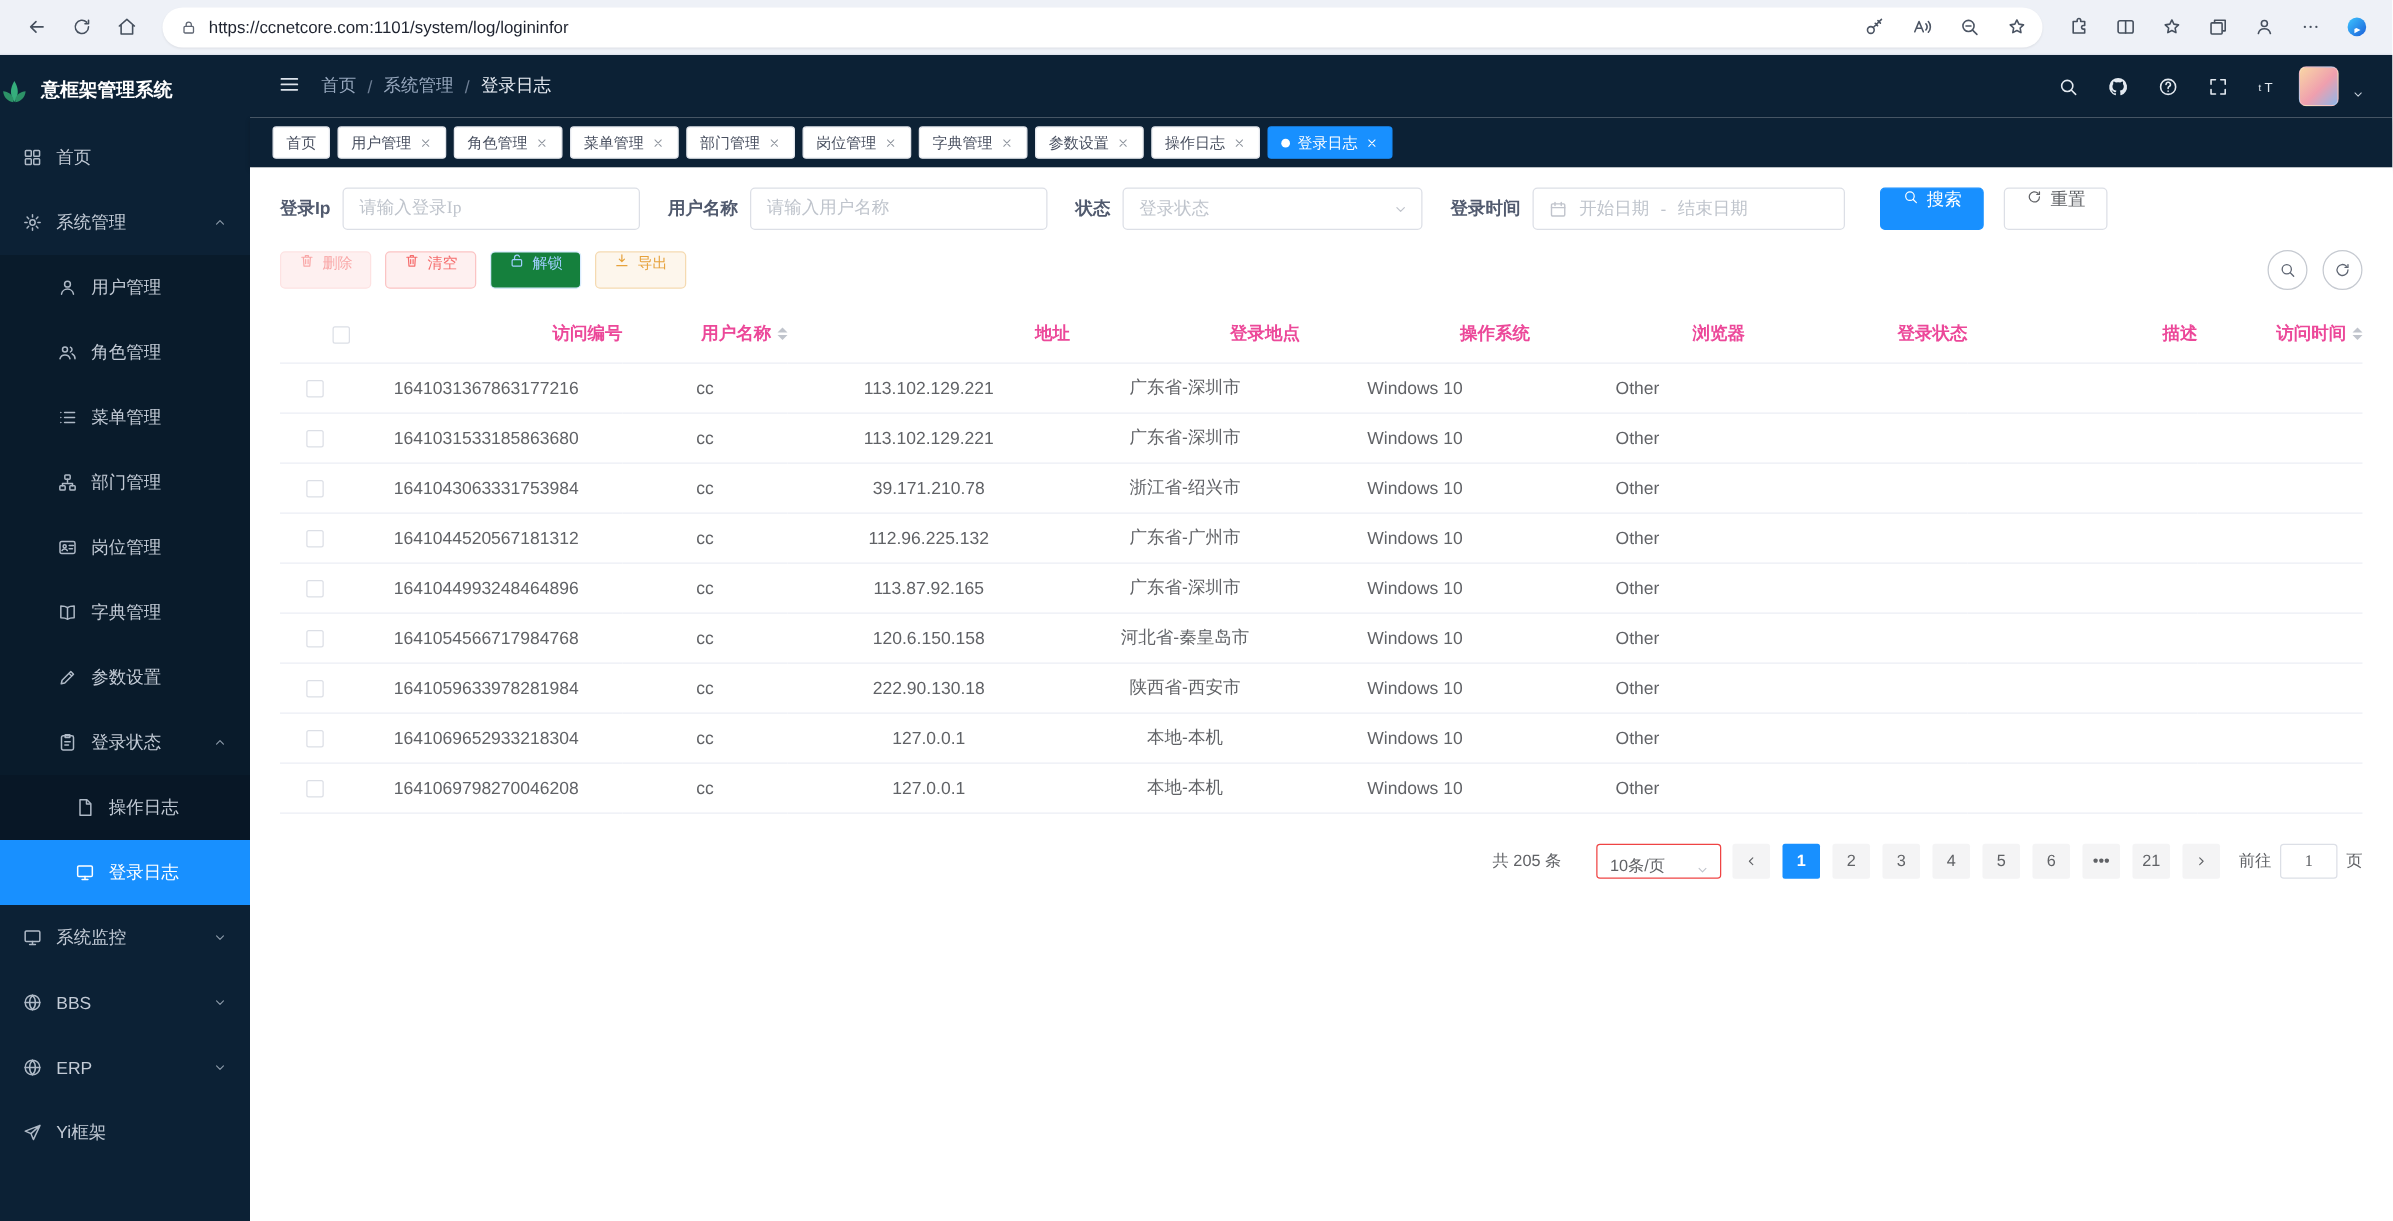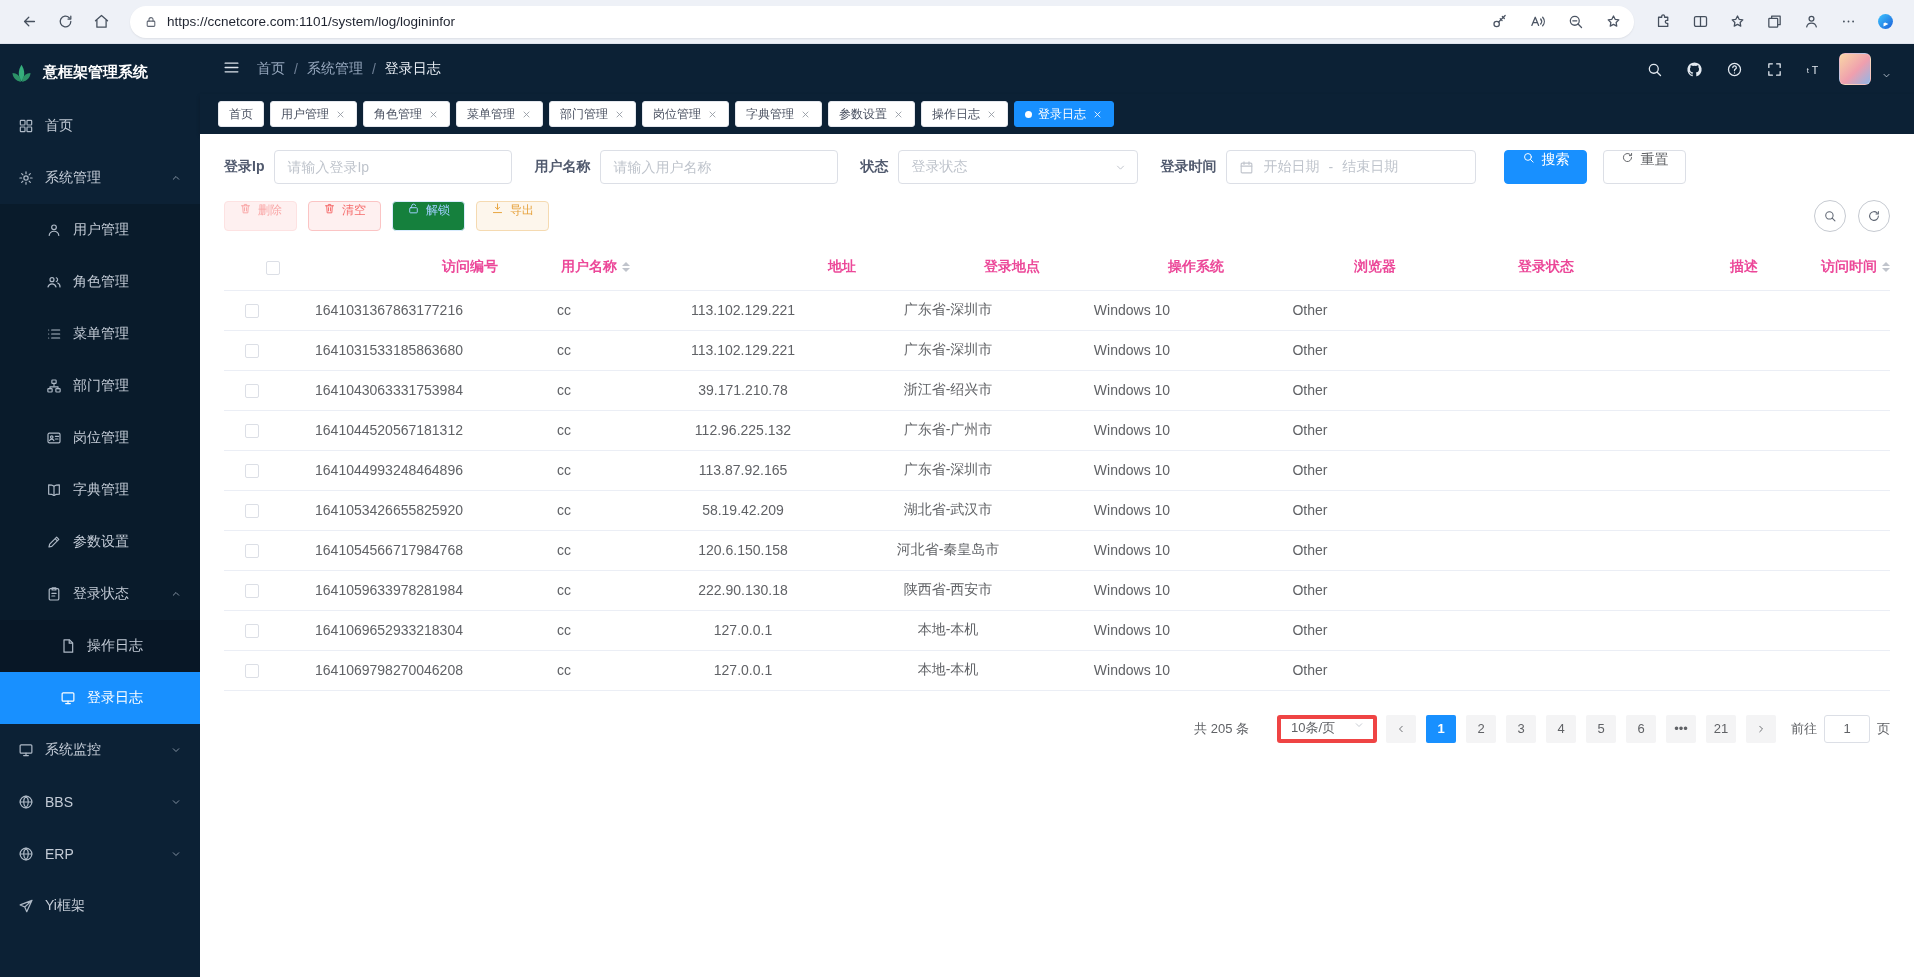--- a/index.html
+++ b/index.html
@@ -1,38 +1,38 @@
 <!DOCTYPE html>
 <html style="--primary: #1890ff; --dark: #0c2135;"><head>
 <meta charset="utf-8">
 <style>
   *{margin:0;padding:0;box-sizing:border-box}
   html,body{width:1914px;height:977px;overflow:hidden}
   body{font-family:"Liberation Sans",sans-serif;font-size:14px;color:#606266;background:#fff}
   button{font-family:inherit;border:none;background:none;cursor:pointer;color:inherit}
-  input{font-family:Liberation Sans, sans-serif;outline:none}
+  input{font-family:Liberation Serif, serif;outline:none}
   .ic{display:inline-flex;width:16px;height:16px;flex:none}
   .ic svg{width:100%;height:100%;display:block}
   .flex1{flex:1}
 
   
   .browser{height:44px;background:#eef1f7;border-bottom:1px solid #dfe3ec;display:flex;align-items:center;padding:0 12px;gap:2px}
   .bicon{width:34px;height:34px;border-radius:6px;display:flex;align-items:center;justify-content:center;color:#46505e}
   .bicon .ic{width:17px;height:17px}
   .urlbar{flex:1;height:32px;background:#fff;border-radius:16px;display:flex;align-items:center;gap:9px;padding:0 6px 0 14px;margin:0 10px;box-shadow:0 1px 2px rgba(0,0,0,.07)}
   .urlbar .ic.gray{color:#5f6673;width:14px;height:14px}
   .url{font-size:13.5px;color:#1f2430;white-space:nowrap}
   .bicon.in{width:29px;height:29px;color:#4c5564}
   .b-right{display:flex;align-items:center;gap:3px}
   .bing-ic{width:24px;height:24px}
 
   
   .app{display:flex;height:933px;background:#fff}
   .sidebar{width:200px;flex:none;background:var(--dark);display:flex;flex-direction:column;overflow:hidden}
-  .logo{height:56px;display:flex;align-items:center;gap:10px;padding:0 10px;color:#fff;font-weight:bold;font-size:15px;white-space:nowrap}
+  .logo{height:56px;display:flex;align-items:center;gap:10px;padding:0 0;color:#fff;font-weight:bold;font-size:15px;white-space:nowrap}
   .logo .ic{width:23px;height:23px}
   .menu{flex:1;overflow:hidden}
   .mi{height:52px;display:flex;align-items:center;gap:11px;padding:0 18px;color:#c3cbd6;font-size:14px;cursor:pointer;white-space:nowrap}
   .mi .ic{width:16px;height:16px;color:#aeb9c6}
   .mi .arrow{margin-left:auto;width:12px;height:12px;color:#8e9cab}
   .mi.lvl1{padding-left:46px;background:rgba(0,0,0,.18)}
   .mi.lvl2{padding-left:60px;background:rgba(0,0,0,.28)}
   .mi.active{background:var(--primary);color:#fff}
   .mi.active .ic{color:#fff}
 
@@ -90,21 +90,21 @@
   .grid td{height:40px;font-size:14px;color:#606266;border-bottom:1px solid #ebeef5;text-align:center;white-space:nowrap;overflow:hidden}
   .cb{width:14px;height:14px;border:1px solid #dcdfe6;border-radius:2px;background:#fff;display:inline-block;vertical-align:middle;cursor:pointer}
   .caret{display:inline-flex;flex-direction:column;margin-left:5px;vertical-align:middle;cursor:pointer}
   .caret i{display:block;width:0;height:0;border:4px solid transparent}
   .caret .up{border-bottom-color:#c0c4cc;margin-bottom:2px}
   .caret .down{border-top-color:#c0c4cc}
 
   
   .pagination{display:flex;align-items:center;justify-content:flex-end;gap:8px;margin-top:24px;font-size:13px;color:#606266}
   .ptotal{margin-right:20px}
-  .psize{width:100px;height:28px;border:4px solid #ef4444;border-radius:3px;display:flex;align-items:flex-start;padding:0 8px 0 10px;background:#fff;cursor:pointer}
+  .psize{width:100px;height:28px;border:1px solid #ef4444;border-radius:3px;display:flex;align-items:flex-end;padding:0 8px 0 10px;background:#fff;cursor:pointer}
   .psize .ic{width:12px;height:12px;color:#c0c4cc;margin-left:auto}
   .pbtn{min-width:30px;height:28px;border-radius:2px;background:#f4f4f5;color:#606266;display:inline-flex;align-items:center;justify-content:center;font-size:13px;padding:0 4px;margin:0 1px}
   .pbtn.active{background:var(--primary);color:#fff;font-weight:bold}
   .pbtn .ic{width:12px;height:12px}
   .goto{display:flex;align-items:center;gap:7px;margin-left:6px}
   .goto input{width:46px;height:28px;border:1px solid #dcdfe6;border-radius:3px;text-align:center;font-size:13px;color:#606266}
 </style>
 </head>
 <body>
 
@@ -761,32 +761,20 @@
               <td>113.87.92.165</td>
               <td>广东省-深圳市</td>
               <td>Windows 10</td>
               <td>Other</td>
               <td></td>
               <td></td>
               <td></td>
             </tr>
             <tr>
               <td><span class="cb"></span></td>
-              <td>1641053426655825920</td>
-              <td>cc</td>
-              <td>58.19.42.209</td>
-              <td>湖北省-武汉市</td>
-              <td>Windows 10</td>
-              <td>Other</td>
-              <td></td>
-              <td></td>
-              <td></td>
-            </tr>
-            <tr>
-              <td><span class="cb"></span></td>
               <td>1641054566717984768</td>
               <td>cc</td>
               <td>120.6.150.158</td>
               <td>河北省-秦皇岛市</td>
               <td>Windows 10</td>
               <td>Other</td>
               <td></td>
               <td></td>
               <td></td>
             </tr>

